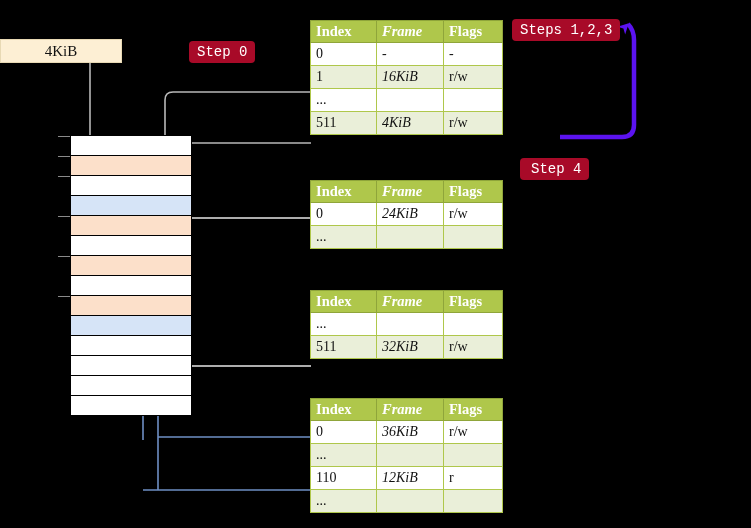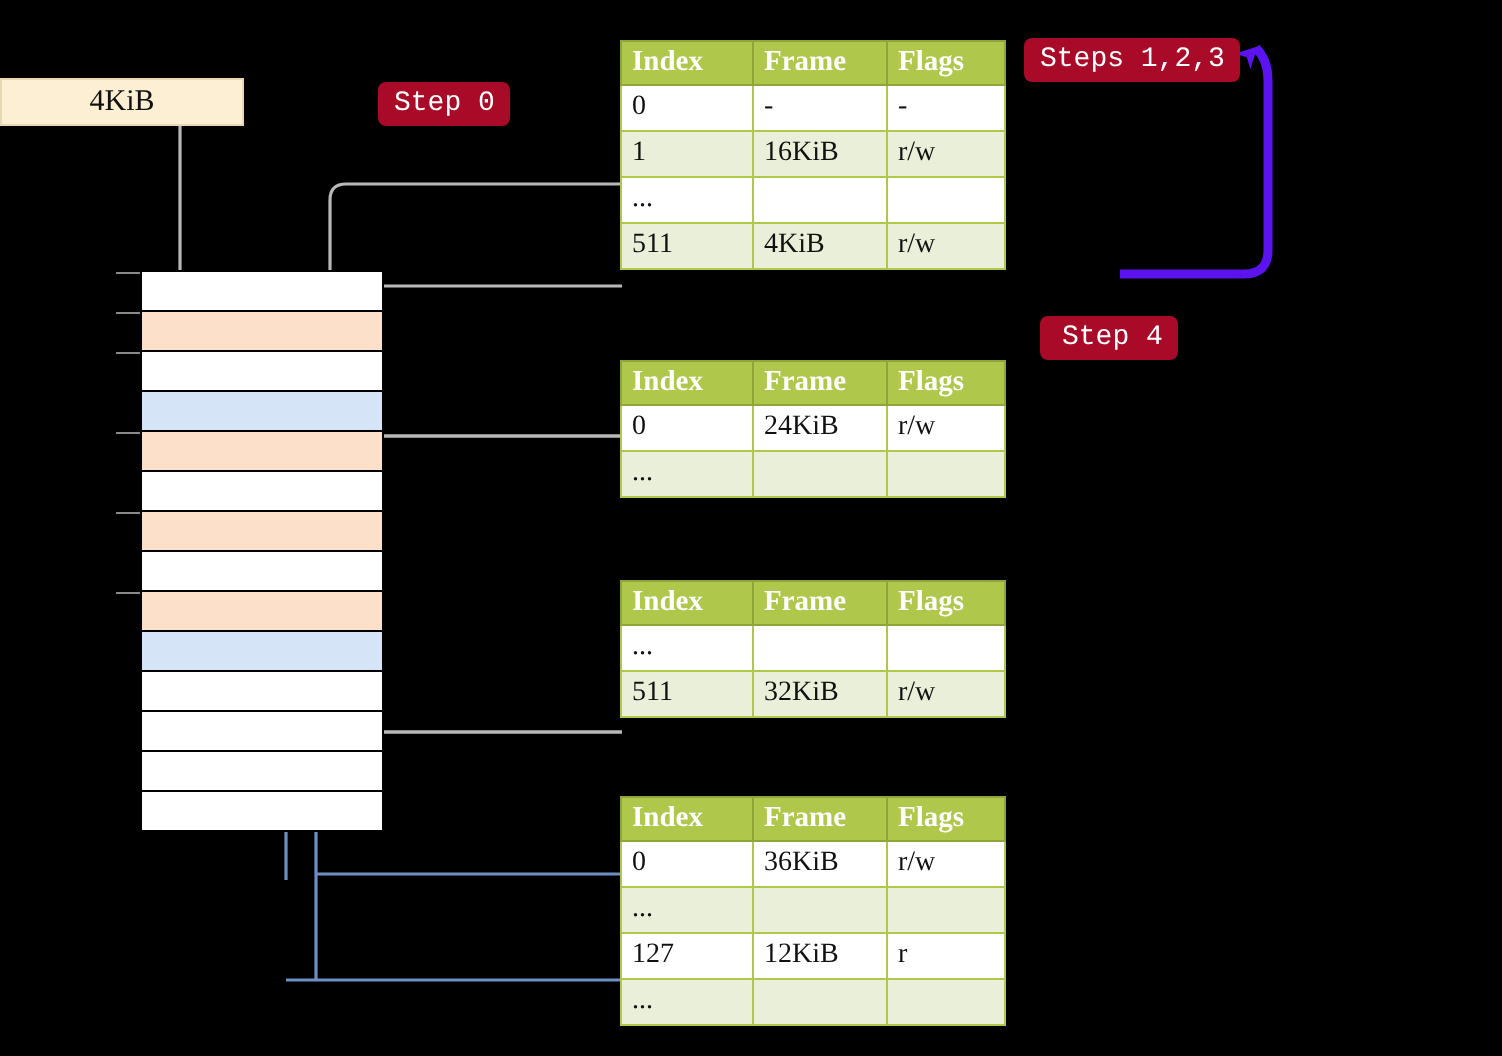--- a/index.html
+++ b/index.html
@@ -50,21 +50,21 @@
     background:#AFC74B;color:#fff;font-weight:bold;font-size:14.5px;
     text-align:left;padding:2px 5px;border:1px solid #8FA53A;margin-top:38px;
   }
   .ptable td{
     color:#111;padding:2px 5px;border:1px solid #AFC74B;
     background:#fff;height:18px;
   }
   .ptable tr.alt td{background:#EAEFD9;}
   .ptable td.hl{background:#FFFCA8;}
   .c-index{width:55px;}
-  .c-frame{width:56px;}
+  .c-frame{width:56px;font-style:italic;}
   .c-flags{width:48px;}
 
   #table0{left:310px;top:20px;}
   #table1{left:310px;top:180px;}
   #table2{left:310px;top:290px;}
   #table3{left:310px;top:398px;}
 </style>
 </head>
 <body>
 
@@ -236,21 +236,21 @@
           <td class="c-index">0</td>
           <td class="c-frame">36KiB</td>
           <td class="c-flags">r/w</td>
         </tr>
         <tr class="alt">
           <td class="c-index">...</td>
           <td class="c-frame"></td>
           <td class="c-flags"></td>
         </tr>
         <tr>
-          <td class="c-index">127</td>
+          <td class="c-index">110</td>
           <td class="c-frame">12KiB</td>
           <td class="c-flags">r</td>
         </tr>
         <tr class="alt">
           <td class="c-index">...</td>
           <td class="c-frame"></td>
           <td class="c-flags"></td>
         </tr>
       </tbody>
     </table>

